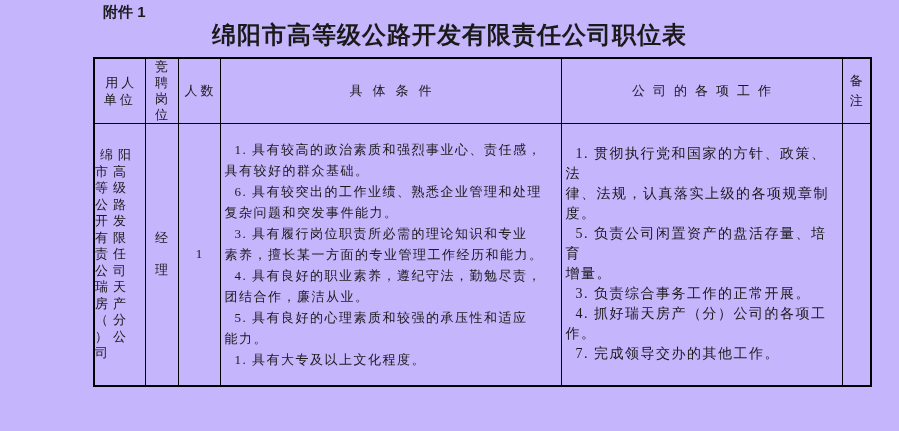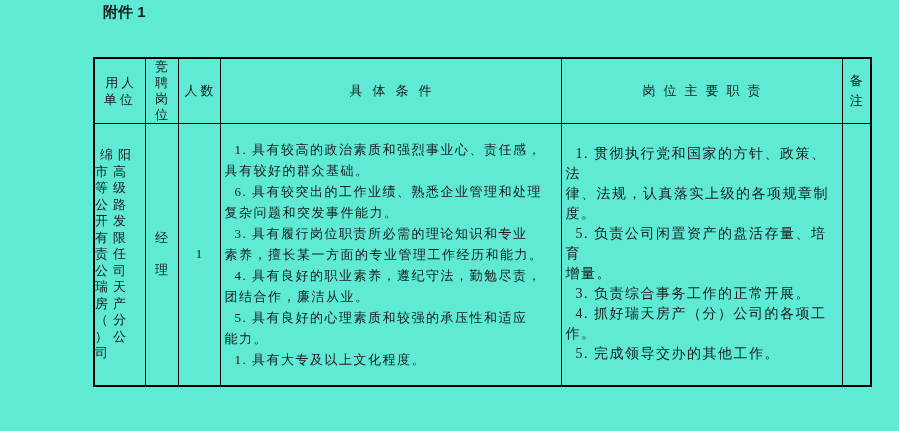--- a/index.html
+++ b/index.html
@@ -4,21 +4,21 @@
 <style>
   * { box-sizing: border-box; }
   html, body { margin: 0; padding: 0; }
   body {
     width: 899px; height: 431px;
     background: #ffffff;
     color: #1a1a1a;
     font-family: "Liberation Serif", "DejaVu Serif", serif;
     overflow: hidden;
   }
-  .page { position: relative; width: 899px; height: 431px; background: #5eead4; }
+  .page { position: relative; width: 899px; height: 431px; background: #c4b5fd; }
 
   .attachment-label {
     position: absolute; left: 103px; top: 3px;
     font-family: "Liberation Sans", "DejaVu Sans", sans-serif;
     font-weight: bold; font-size: 15px; line-height: 18px;
     white-space: pre;
   }
   .doc-title {
     position: absolute; left: 0; top: 21px; width: 899px;
     margin: 0; text-align: center;
@@ -67,41 +67,42 @@
   td.cell-requirements p { font-size: 13px; letter-spacing: 1.5px; line-height: 21px; }
   td.cell-duties       p { font-size: 14px; letter-spacing: 1.5px; line-height: 20px; }
 </style>
 </head>
 <body>
 
 <div class="page">
 
   <div class="attachment-label">附件 1</div>
 
+  <h1 class="doc-title">绵阳市高等级公路开发有限责任公司职位表</h1>
 
   <table class="position-table">
     <colgroup>
       <col style="width:51px">
       <col style="width:33px">
       <col style="width:42px">
       <col style="width:341px">
       <col style="width:281px">
       <col style="width:29px">
     </colgroup>
     <thead>
       <tr>
         <th class="th-employer">用人
 单位</th>
         <th class="th-position">竞
 聘
 岗
 位</th>
         <th class="th-headcount">人数</th>
         <th class="th-requirements">具体条件</th>
-        <th class="th-duties">岗位主要职责</th>
+        <th class="th-duties">公司的各项工作</th>
         <th class="th-remarks">备
 注</th>
       </tr>
     </thead>
     <tbody>
       <tr>
         <td class="cell-employer">绵阳
 市高
 等级
 公路
@@ -130,20 +131,20 @@
 能力。</p>
           <p>1. 具有大专及以上文化程度。</p>
         </td>
         <td class="cell-duties">
           <p>1. 贯彻执行党和国家的方针、政策、法
 律、法规，认真落实上级的各项规章制度。</p>
           <p>5. 负责公司闲置资产的盘活存量、培育
 增量。</p>
           <p>3. 负责综合事务工作的正常开展。</p>
           <p>4. 抓好瑞天房产（分）公司的各项工作。</p>
-          <p>5. 完成领导交办的其他工作。</p>
+          <p>7. 完成领导交办的其他工作。</p>
         </td>
         <td class="cell-remarks"></td>
       </tr>
     </tbody>
   </table>
 
 </div>
 
 </body></html>

